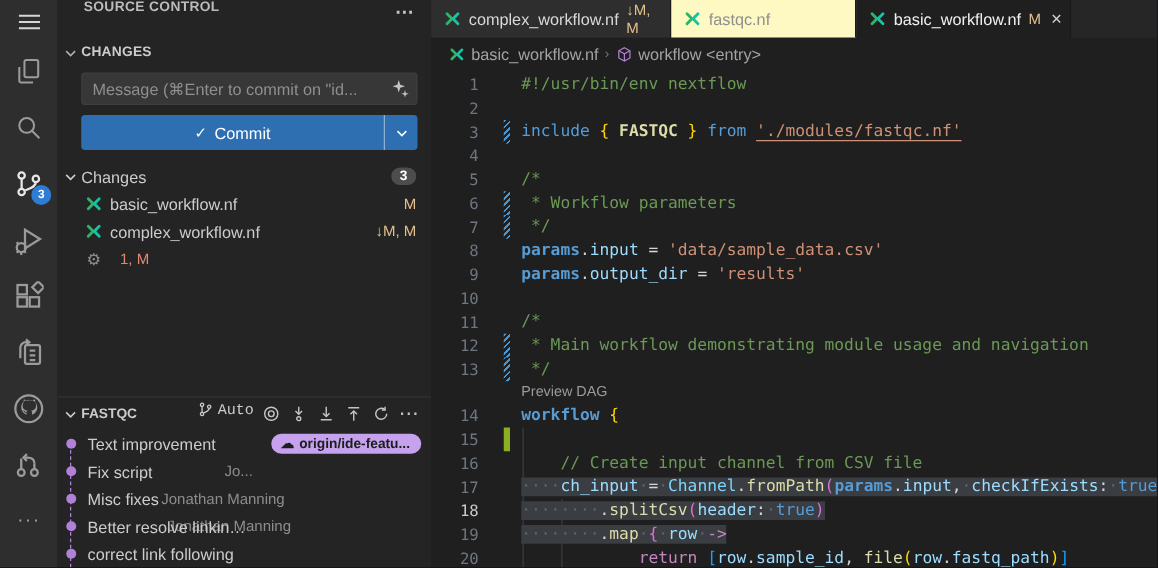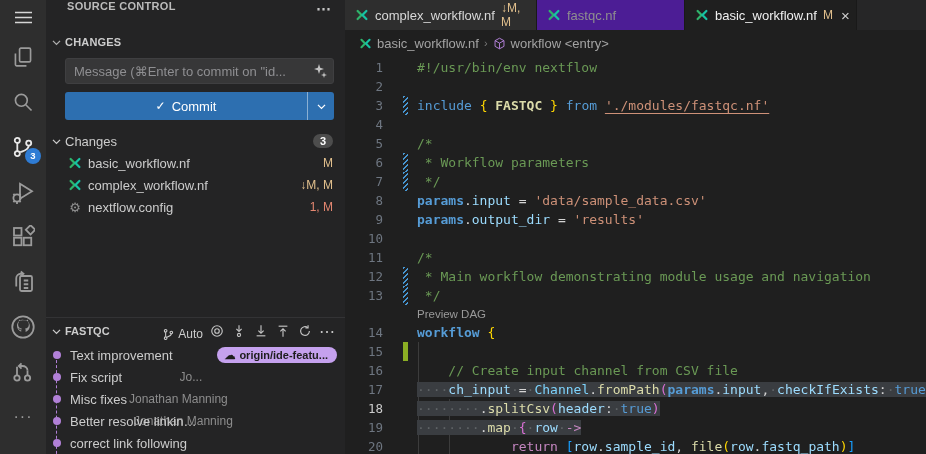--- a/index.html
+++ b/index.html
@@ -95,21 +95,21 @@
   .graph-sec { flex:none; border-top:1px solid #333335; }
   .graph-hdr {
     height:26px; display:flex; align-items:center; padding:0 8px 0 5px; cursor:pointer;
   }
   .graph-hdr .sec-label { font-size:11px; font-weight:bold; }
   .graph-tools { margin-left:auto; display:flex; align-items:center; gap:2px; }
   .gt-btn {
     height:20px; min-width:20px; display:flex; align-items:center; justify-content:center;
     color:#c5c5c5; cursor:pointer; border-radius:3px; padding:0 2px;
   }
-  .gt-auto { display:flex; align-items:flex-end; gap:3px; font-size:12px; color:#cccccc; }
+  .gt-auto { display:flex; align-items:flex-start; gap:3px; font-size:12px; color:#cccccc;font-family:Liberation Mono, monospace; }
   .commit-list { position:relative; }
   .swimlane {
     position:absolute; left:10px; top:11px; bottom:-10px; width:0;
     border-left:1px dashed var(--graph-purple,#b180d7);
   }
   .commit-row {
     height:22px; display:flex; align-items:center; padding:0 8px 0 5px;
     position:relative; cursor:pointer;
   }
   .commit-dot {
@@ -129,21 +129,21 @@
 
   
   .editor { flex:1; display:flex; flex-direction:column; min-width:0; background:#1f1f1f; }
   .tabbar { height:30px; display:flex; background:#262627; flex:none; }
   .tab {
     display:flex; align-items:center; padding:0 10px; gap:6px; font-size:13px;
     border-right:1px solid #191919; cursor:pointer; flex:none;
   }
   .tab .nf-icon { flex:none; }
   .tab-1 { width:192px; background:#2e2e2e; color:#d8d8d8; }
-  .tab-2 { width:148px; background:#4c1d95; color:#8f8f8f;align-items:center; }
+  .tab-2 { width:148px; background:#fef9c3; color:#8f8f8f;align-items:center; }
   .tab-3 { width:172px; background:#1f1f1f; color:#f0f0f0; }
   .tab-dec { font-size:12px; color:var(--modified,#e2c08d); }
   .tab-close { margin-left:auto; color:#d0d0d0; font-size:15px; line-height:1; padding:0 2px;
     border-radius:3px; cursor:pointer; }
   .tab-filler { flex:1; background:#262627; }
 
   .breadcrumbs {
     height:26px; display:flex; align-items:center; gap:5px; padding-left:14px;
     font-size:13px; color:#a3a3a3; flex:none;
   }
@@ -345,21 +345,20 @@
         <svg width="14" height="14" viewBox="0 0 16 16" fill="none" stroke-linecap="round" stroke-width="2.6">
             <path d="M3 3.5L7.5 8 3 12.5" stroke="#2fb36b"></path>
             <path d="M13 3.5L8.5 8 13 12.5" stroke="#17c3a2"></path>
           </svg>
       </span>
       <span class="file-name">complex_workflow.nf</span>
       <span class="file-dec">↓M, M</span>
     </div>
     <div class="file-row">
       <span class="file-icon gear-glyph">⚙</span>
-      <span class="file-name">nextflow.config</span>
       <span class="file-dec err">1, M</span>
     </div>
 
     <div class="sb-spacer"></div>
 
     <div class="graph-sec">
       <div class="graph-hdr">
         <span class="chev">
           <svg viewBox="0 0 14 14" fill="none" stroke="currentColor" stroke-width="1.6">
               <path d="M2.5 5l4.5 4.5L11.5 5"></path>

